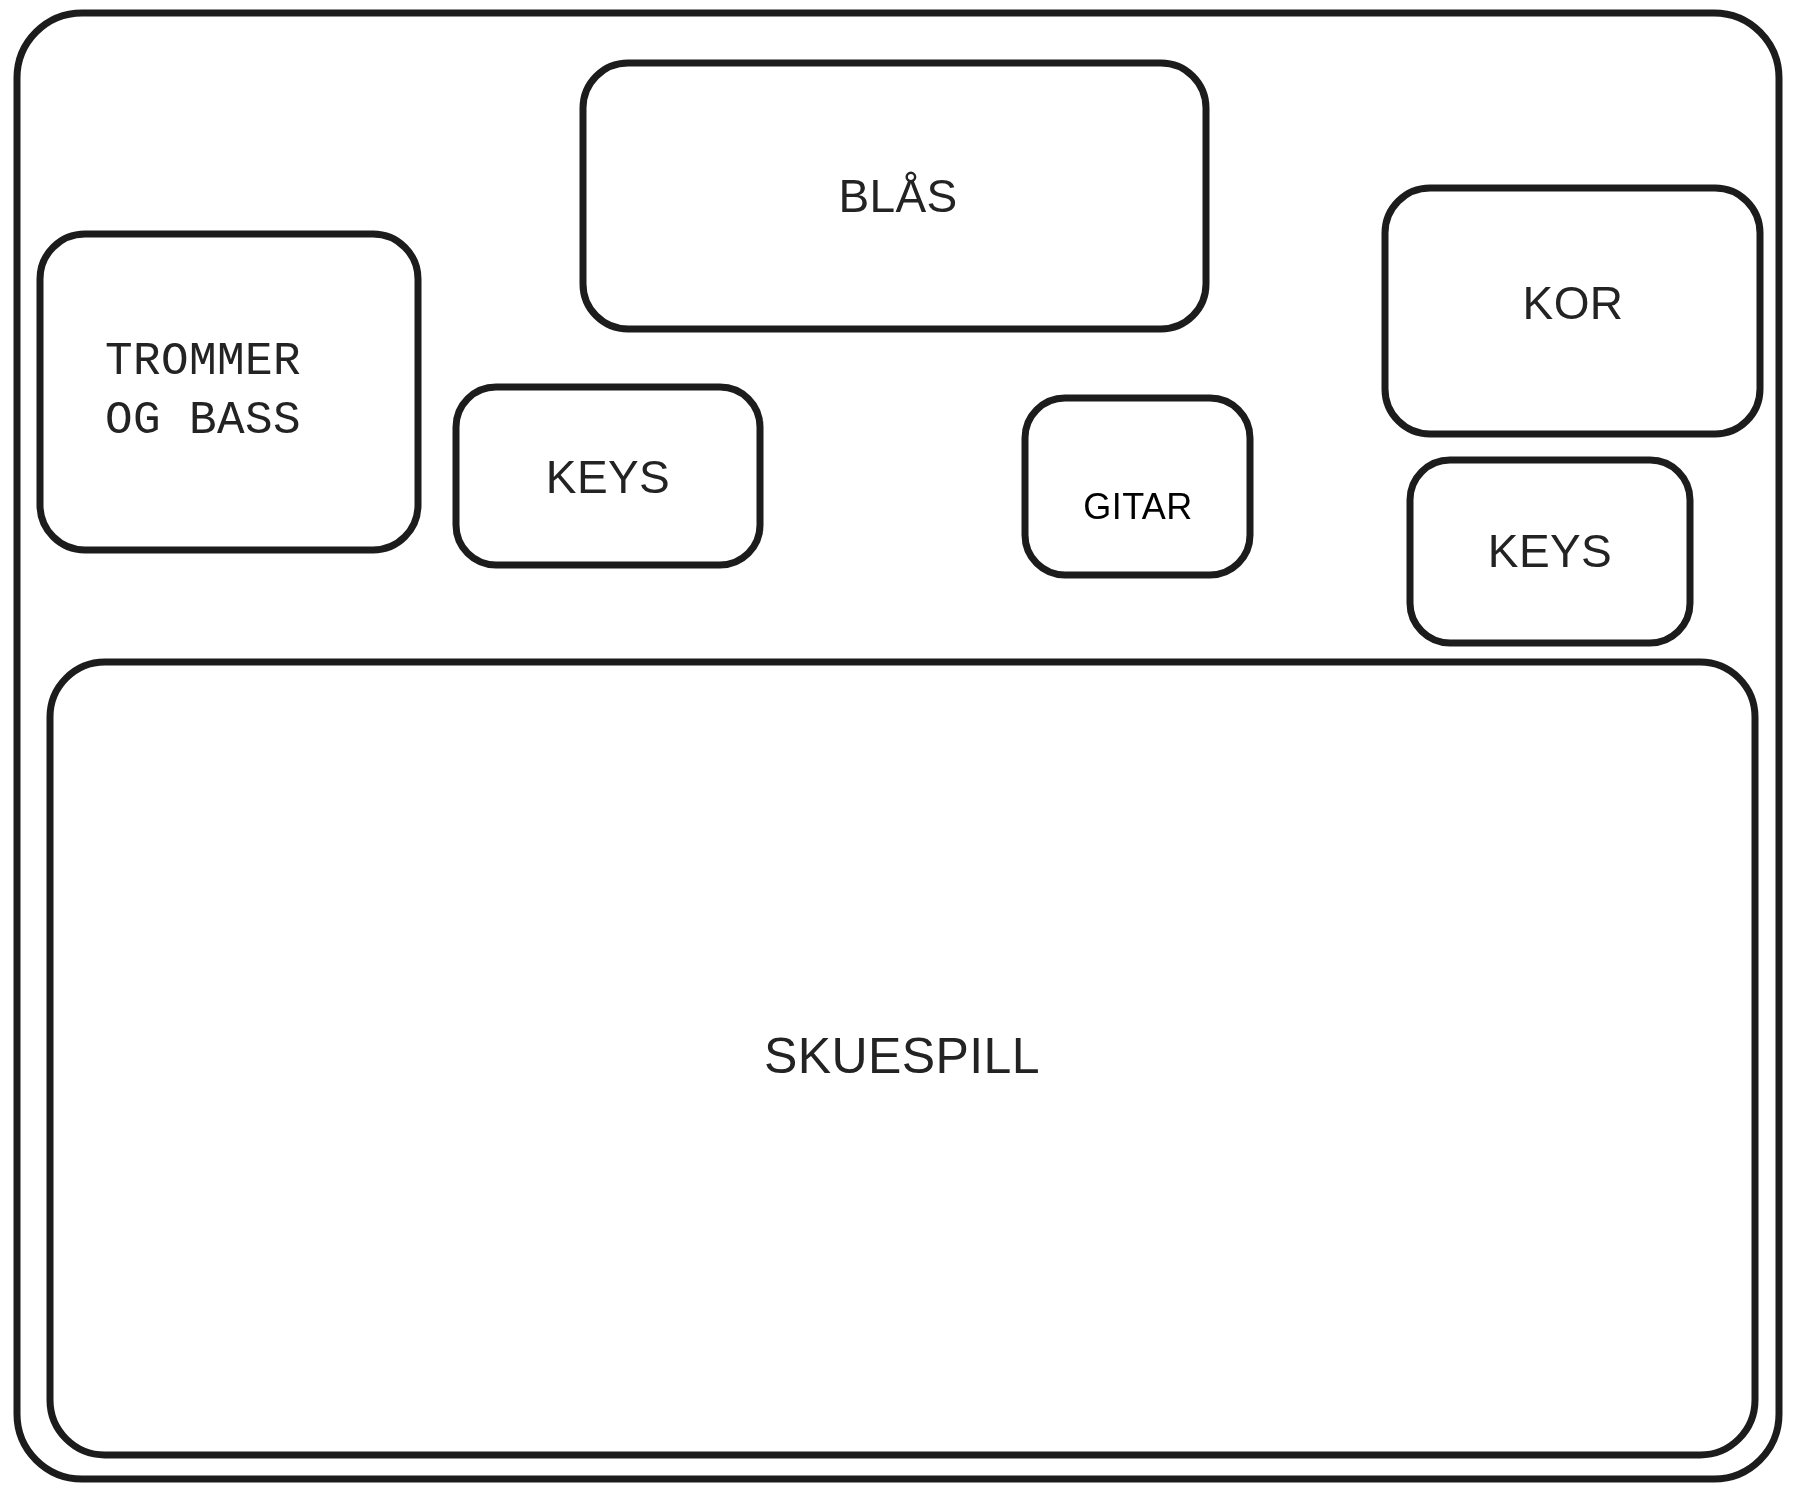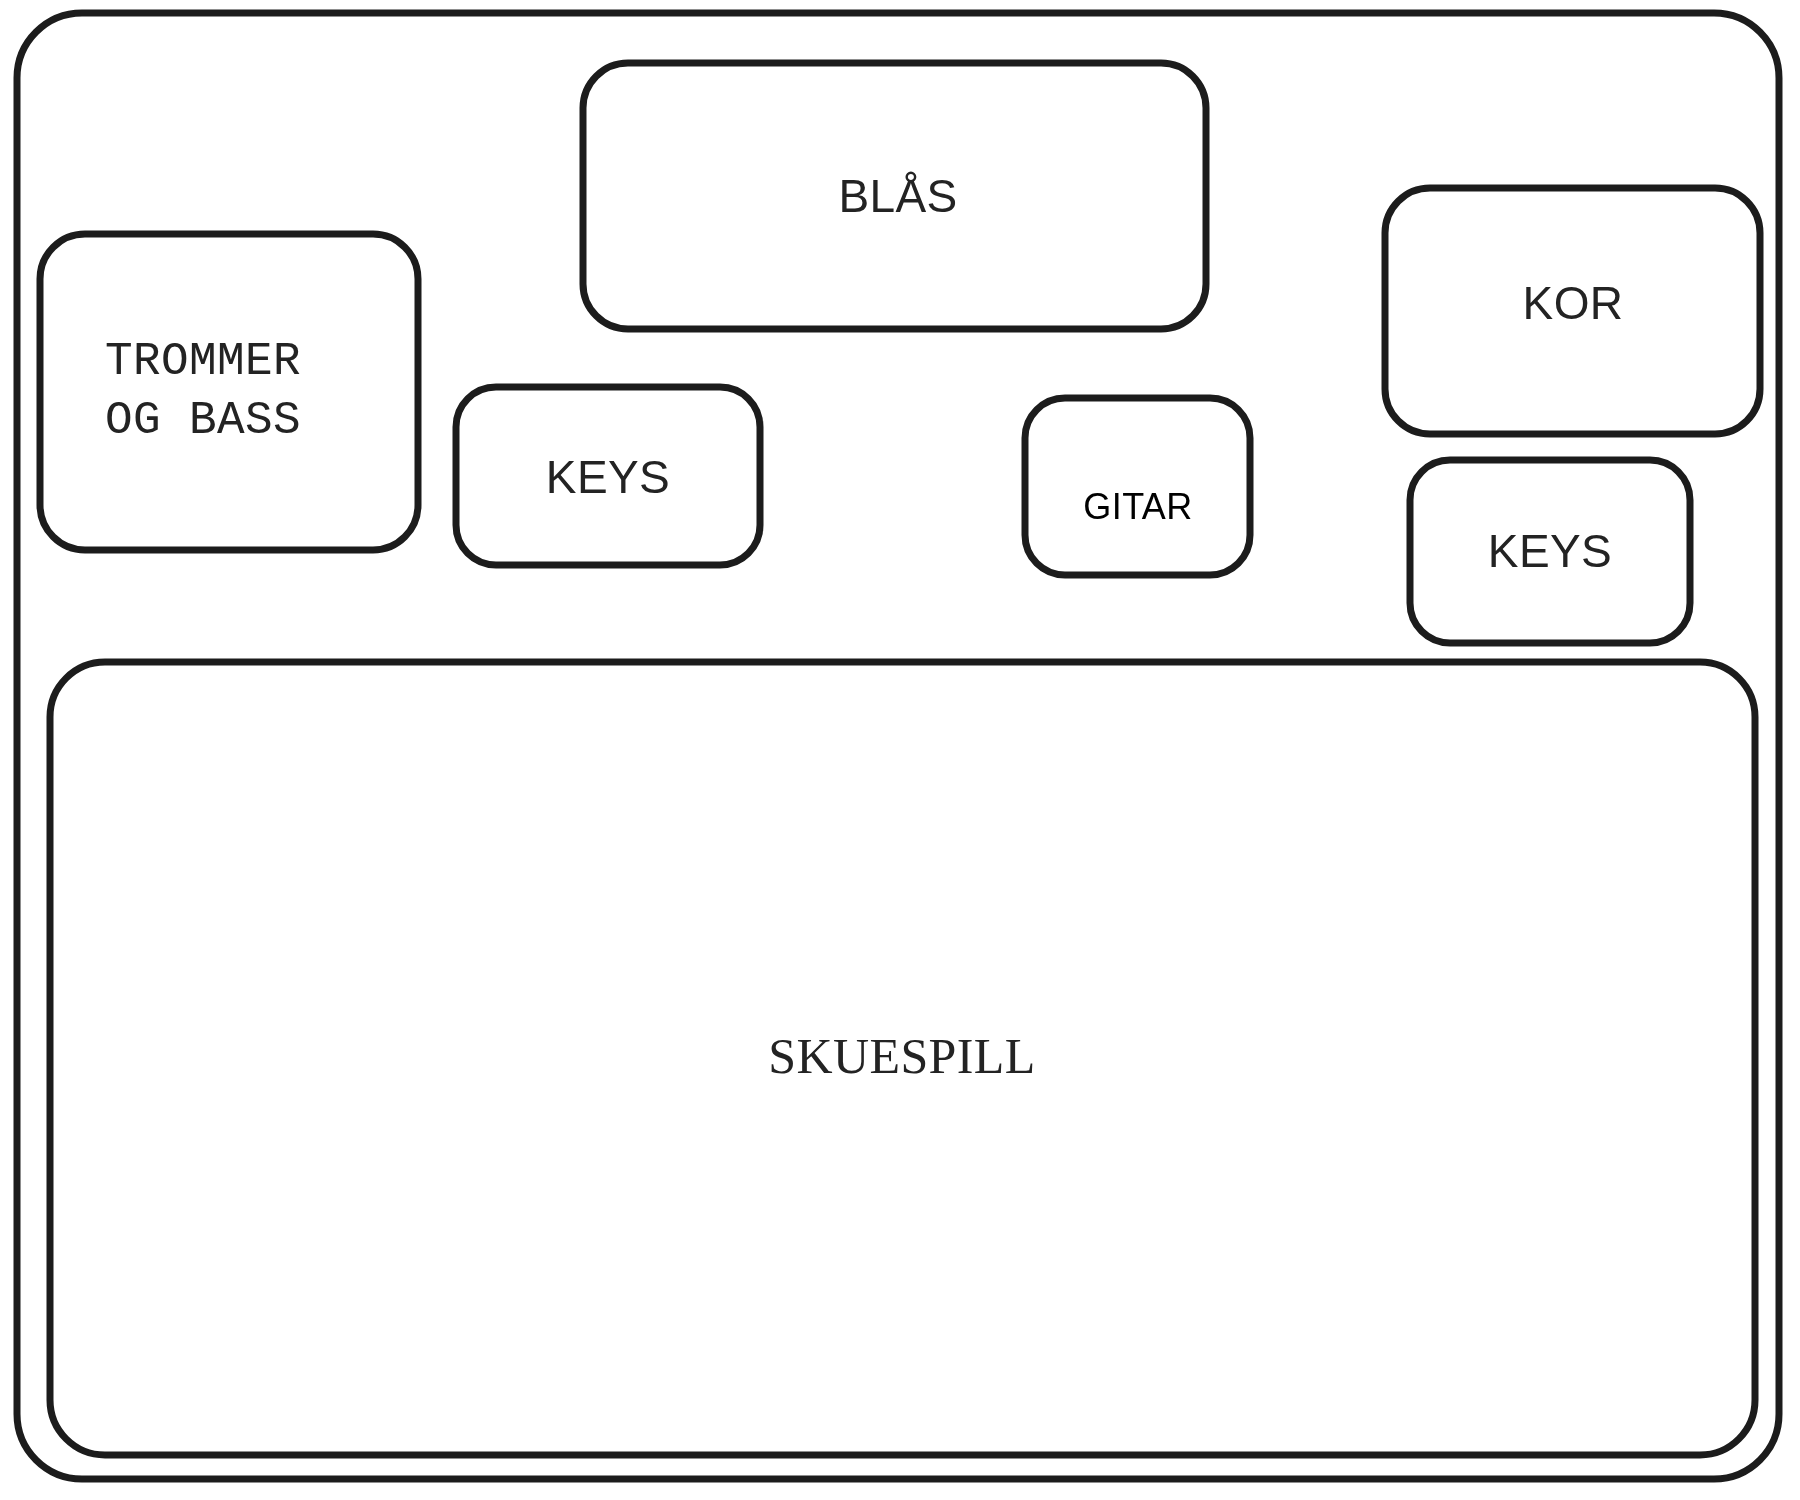--- a/index.html
+++ b/index.html
@@ -69,16 +69,16 @@
   </svg>
 
   <div id="zone-labels">
       <div class="zone-label" style="left: 203px; top: 392px; font-size: 46px; color: rgb(35, 35, 35); font-family: Liberation Mono, monospace;">TROMMER
 OG BASS</div>
       <div class="zone-label" style="left: 898px; top: 196px; font-size: 46px; color: rgb(35, 35, 35); text-align: center;">BLÅS</div>
       <div class="zone-label" style="left: 608px; top: 477px; font-size: 46px; color: rgb(35, 35, 35);">KEYS</div>
       <div class="zone-label" style="left: 1138px; top: 487px; font-size: 36px; color: #000000; margin-top: 20px;">GITAR</div>
       <div class="zone-label" style="left: 1573px; top: 303px; font-size: 46px; color: rgb(35, 35, 35); text-align: right;">KOR</div>
       <div class="zone-label" style="left: 1550px; top: 551px; font-size: 46px; color: rgb(35, 35, 35);">KEYS</div>
-      <div class="zone-label" style="left: 902px; top: 1056px; font-size: 50px; color: rgb(35, 35, 35); font-family: Liberation Serif, serif;">SKUESPILL</div>
+      <div class="zone-label" style="left: 902px; top: 1056px; font-size: 50px; color: rgb(35, 35, 35);">SKUESPILL</div>
     </div>
 
 </div>
 
 </body></html>

